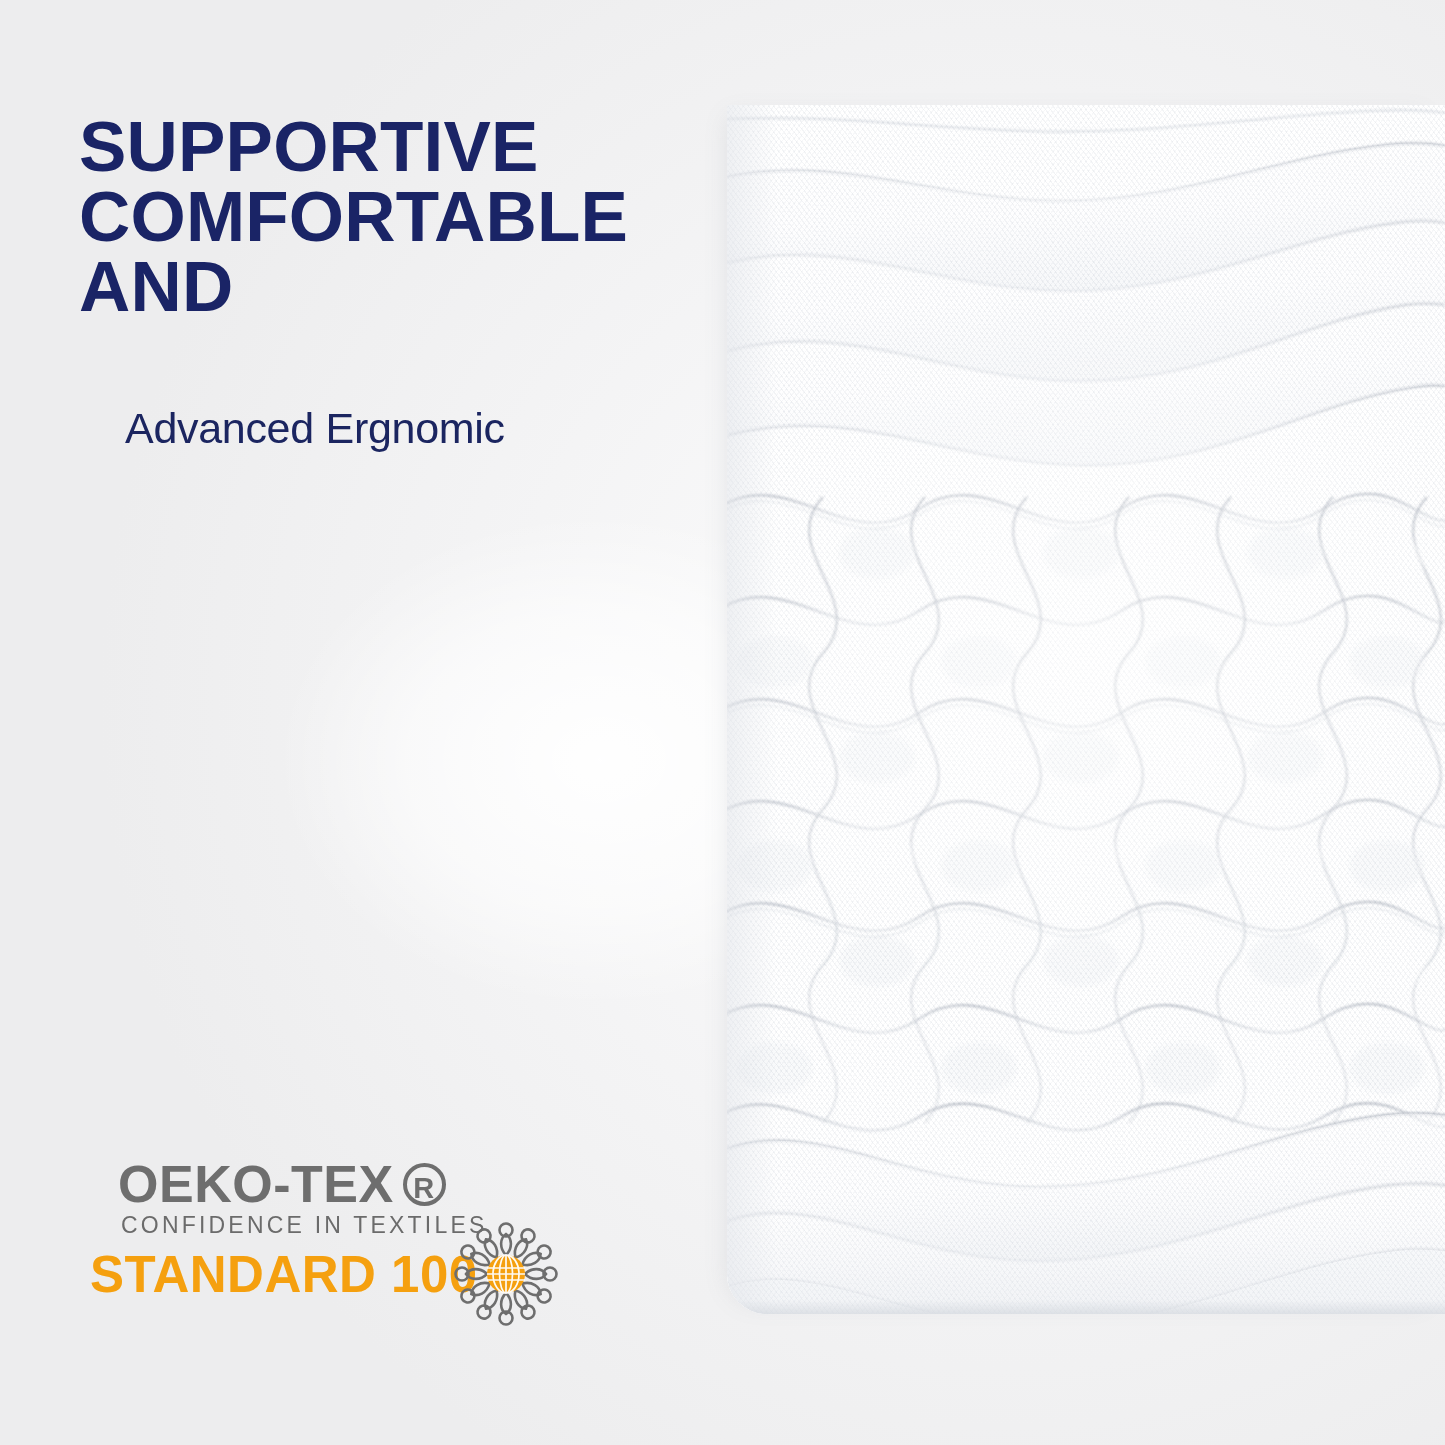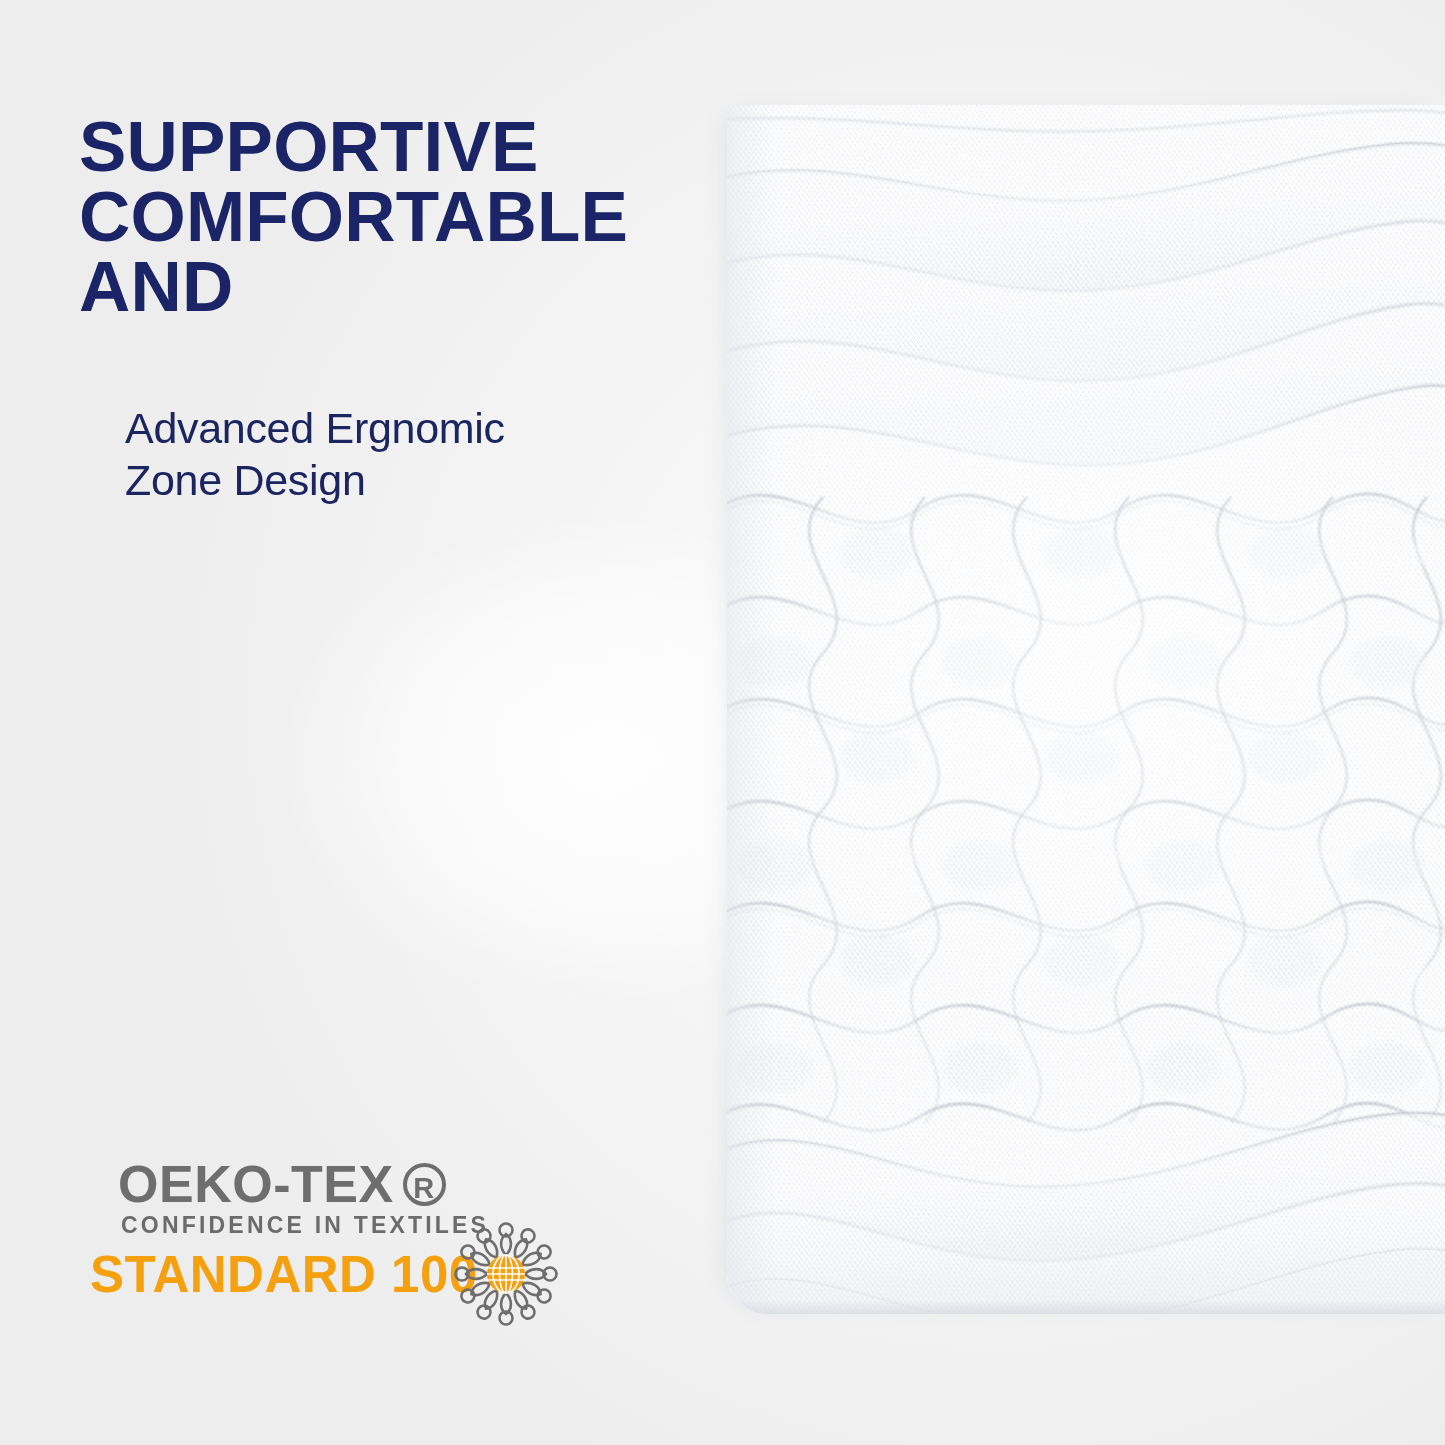--- a/index.html
+++ b/index.html
@@ -47,21 +47,21 @@
     display:flex;align-items:center;justify-content:flex-end;
   }
   #oeko-reg{
     display:inline-block;margin-left:9px;
     width:43px;height:43px;border:4px solid #6e6e6e;border-radius:50%;
     font-size:29px;line-height:42px;text-align:center;font-weight:bold;
     box-sizing:border-box;
   }
   #oeko-tag{
     position:absolute;left:3px;top:56px;
-    color:#6b6b6b;font-size:23px;line-height:23px;font-weight:bold;
+    color:#6b6b6b;font-size:23px;line-height:23px;font-weight:normal;
     letter-spacing:3.2px;white-space:nowrap;
   }
   #oeko-std{
     position:absolute;left:-28px;top:91px;
     color:#f5a00f;font-size:51px;line-height:51px;font-weight:bold;
     letter-spacing:.5px;white-space:nowrap;text-align:right;
   }
   #oeko-emblem{
     position:absolute;left:334px;top:62px;width:108px;height:108px;
   }
@@ -105,21 +105,20 @@
 <div id="stage">
 
   <div id="headline">
     <span class="hl-line">SUPPORTIVE</span>
     <span class="hl-line">COMFORTABLE</span>
     <span class="hl-line">AND</span>
   </div>
 
   <div id="subheadline">
     <span class="sub-line">Advanced Ergnomic</span>
-    <span class="sub-line">Zone Design</span>
   </div>
 
   <div id="oeko">
     <div id="oeko-word">
       <span>OEKO-TEX</span>
       <span id="oeko-reg">R</span>
     </div>
     <div id="oeko-tag">CONFIDENCE IN TEXTILES</div>
     <div id="oeko-std">STANDARD 100</div>
 

